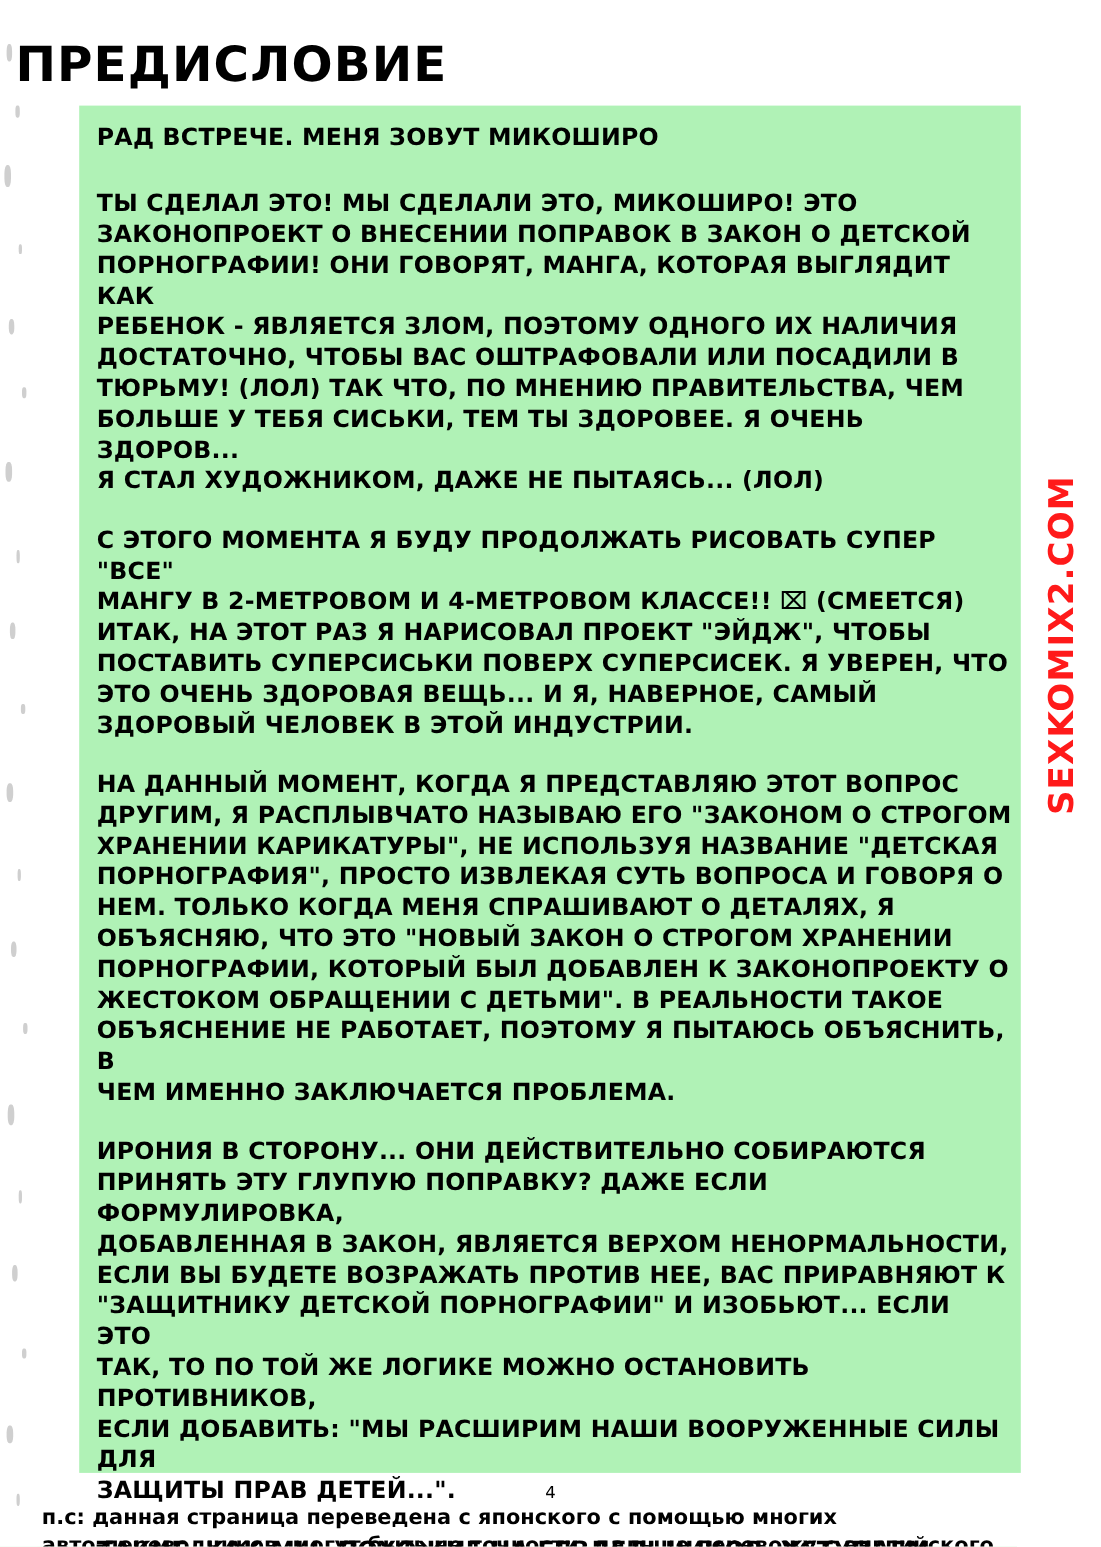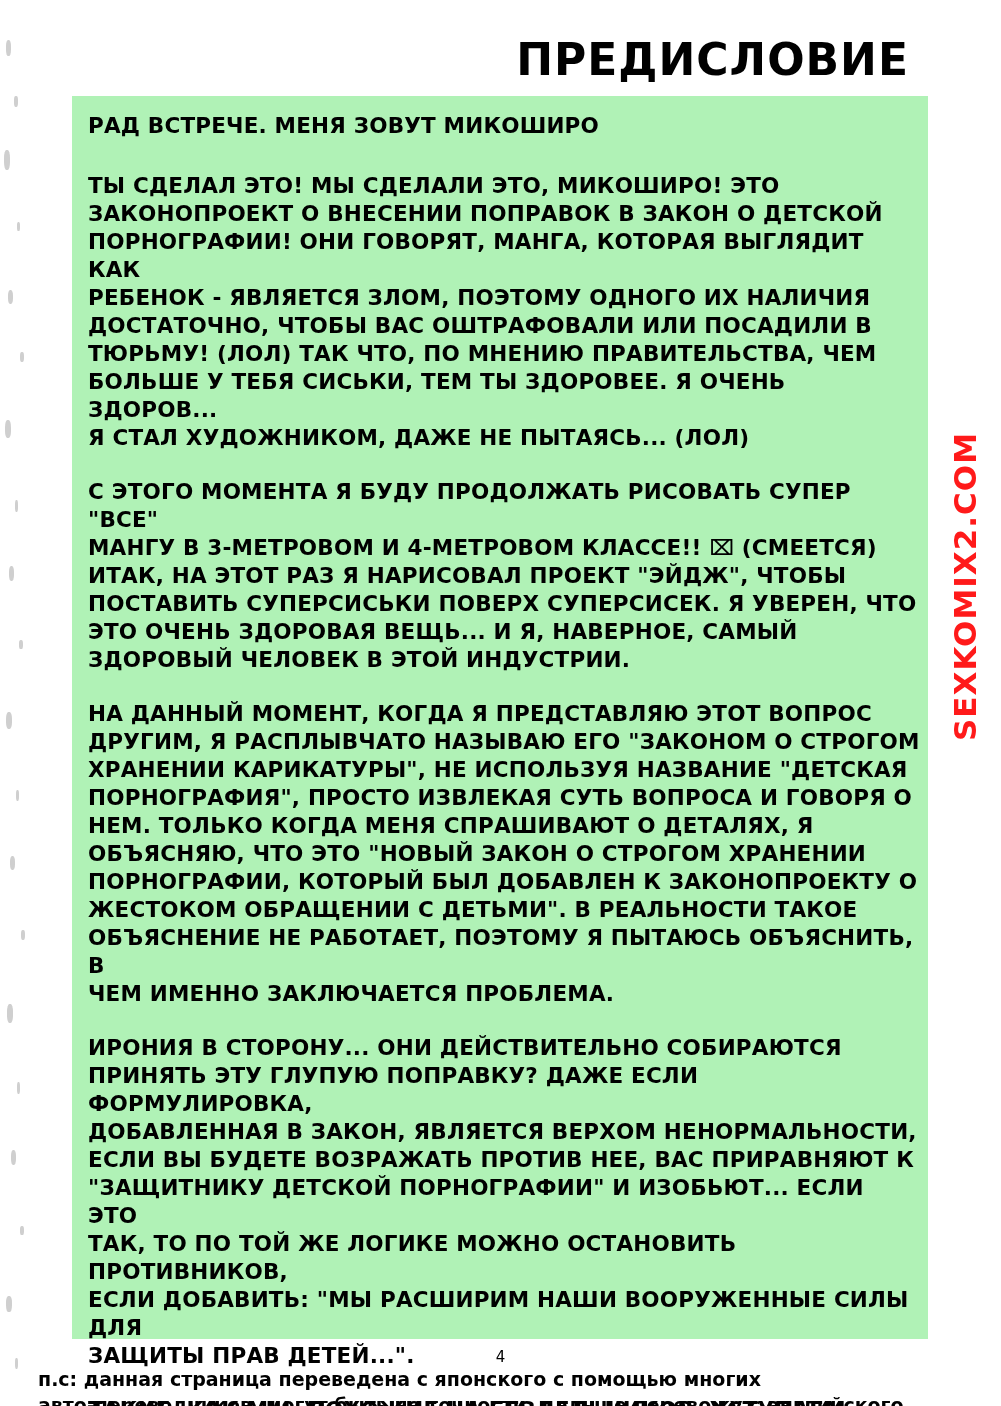--- a/index.html
+++ b/index.html
@@ -26,23 +26,23 @@
   }
   .speck {
     position: absolute;
     background: #cfcfcf;
     border-radius: 40%;
   }
 
   .title {
     position: absolute;
     top: 34px;
-    left: 0;
+    left: 14px;
     width: 909px;
-    text-align: right;
+    text-align: left;
     font-family: "DejaVu Sans", sans-serif;
     font-weight: bold;
     font-size: 44px;
     letter-spacing: 1px;
     color: #000000;
   }
 
   .green-panel {
     position: absolute;
     left: 72px;
@@ -146,21 +146,21 @@
   <p class="para greeting">РАД ВСТРЕЧЕ.   МЕНЯ ЗОВУТ МИКОШИРО</p>
   <p class="para">ТЫ СДЕЛАЛ ЭТО! МЫ СДЕЛАЛИ ЭТО, МИКОШИРО! ЭТО
 ЗАКОНОПРОЕКТ О ВНЕСЕНИИ ПОПРАВОК В ЗАКОН О ДЕТСКОЙ
 ПОРНОГРАФИИ! ОНИ ГОВОРЯТ, МАНГА, КОТОРАЯ ВЫГЛЯДИТ КАК
 РЕБЕНОК - ЯВЛЯЕТСЯ ЗЛОМ, ПОЭТОМУ ОДНОГО ИХ НАЛИЧИЯ
 ДОСТАТОЧНО, ЧТОБЫ ВАС ОШТРАФОВАЛИ  ИЛИ ПОСАДИЛИ В
 ТЮРЬМУ! (ЛОЛ) ТАК ЧТО, ПО МНЕНИЮ ПРАВИТЕЛЬСТВА, ЧЕМ
 БОЛЬШЕ У ТЕБЯ СИСЬКИ, ТЕМ ТЫ ЗДОРОВЕЕ. Я ОЧЕНЬ ЗДОРОВ...
 Я СТАЛ ХУДОЖНИКОМ, ДАЖЕ НЕ ПЫТАЯСЬ... (ЛОЛ)</p>
   <p class="para">С ЭТОГО МОМЕНТА Я БУДУ ПРОДОЛЖАТЬ РИСОВАТЬ СУПЕР "ВСЕ"
-МАНГУ В 3-МЕТРОВОМ И 4-МЕТРОВОМ КЛАССЕ!! ⌧ (СМЕЕТСЯ)
+МАНГУ В 2-МЕТРОВОМ И 4-МЕТРОВОМ КЛАССЕ!! ⌧ (СМЕЕТСЯ)
 ИТАК, НА ЭТОТ РАЗ Я НАРИСОВАЛ ПРОЕКТ "ЭЙДЖ", ЧТОБЫ
 ПОСТАВИТЬ СУПЕРСИСЬКИ ПОВЕРХ СУПЕРСИСЕК. Я УВЕРЕН, ЧТО
 ЭТО ОЧЕНЬ ЗДОРОВАЯ ВЕЩЬ... И Я, НАВЕРНОЕ, САМЫЙ
 ЗДОРОВЫЙ ЧЕЛОВЕК В ЭТОЙ ИНДУСТРИИ.</p>
   <p class="para">НА ДАННЫЙ МОМЕНТ, КОГДА Я ПРЕДСТАВЛЯЮ ЭТОТ ВОПРОС
 ДРУГИМ, Я РАСПЛЫВЧАТО НАЗЫВАЮ ЕГО "ЗАКОНОМ О СТРОГОМ
 ХРАНЕНИИ КАРИКАТУРЫ", НЕ ИСПОЛЬЗУЯ НАЗВАНИЕ "ДЕТСКАЯ
 ПОРНОГРАФИЯ", ПРОСТО ИЗВЛЕКАЯ СУТЬ ВОПРОСА И ГОВОРЯ О
 НЕМ. ТОЛЬКО КОГДА МЕНЯ СПРАШИВАЮТ О ДЕТАЛЯХ, Я
 ОБЪЯСНЯЮ, ЧТО ЭТО "НОВЫЙ ЗАКОН О СТРОГОМ ХРАНЕНИИ

